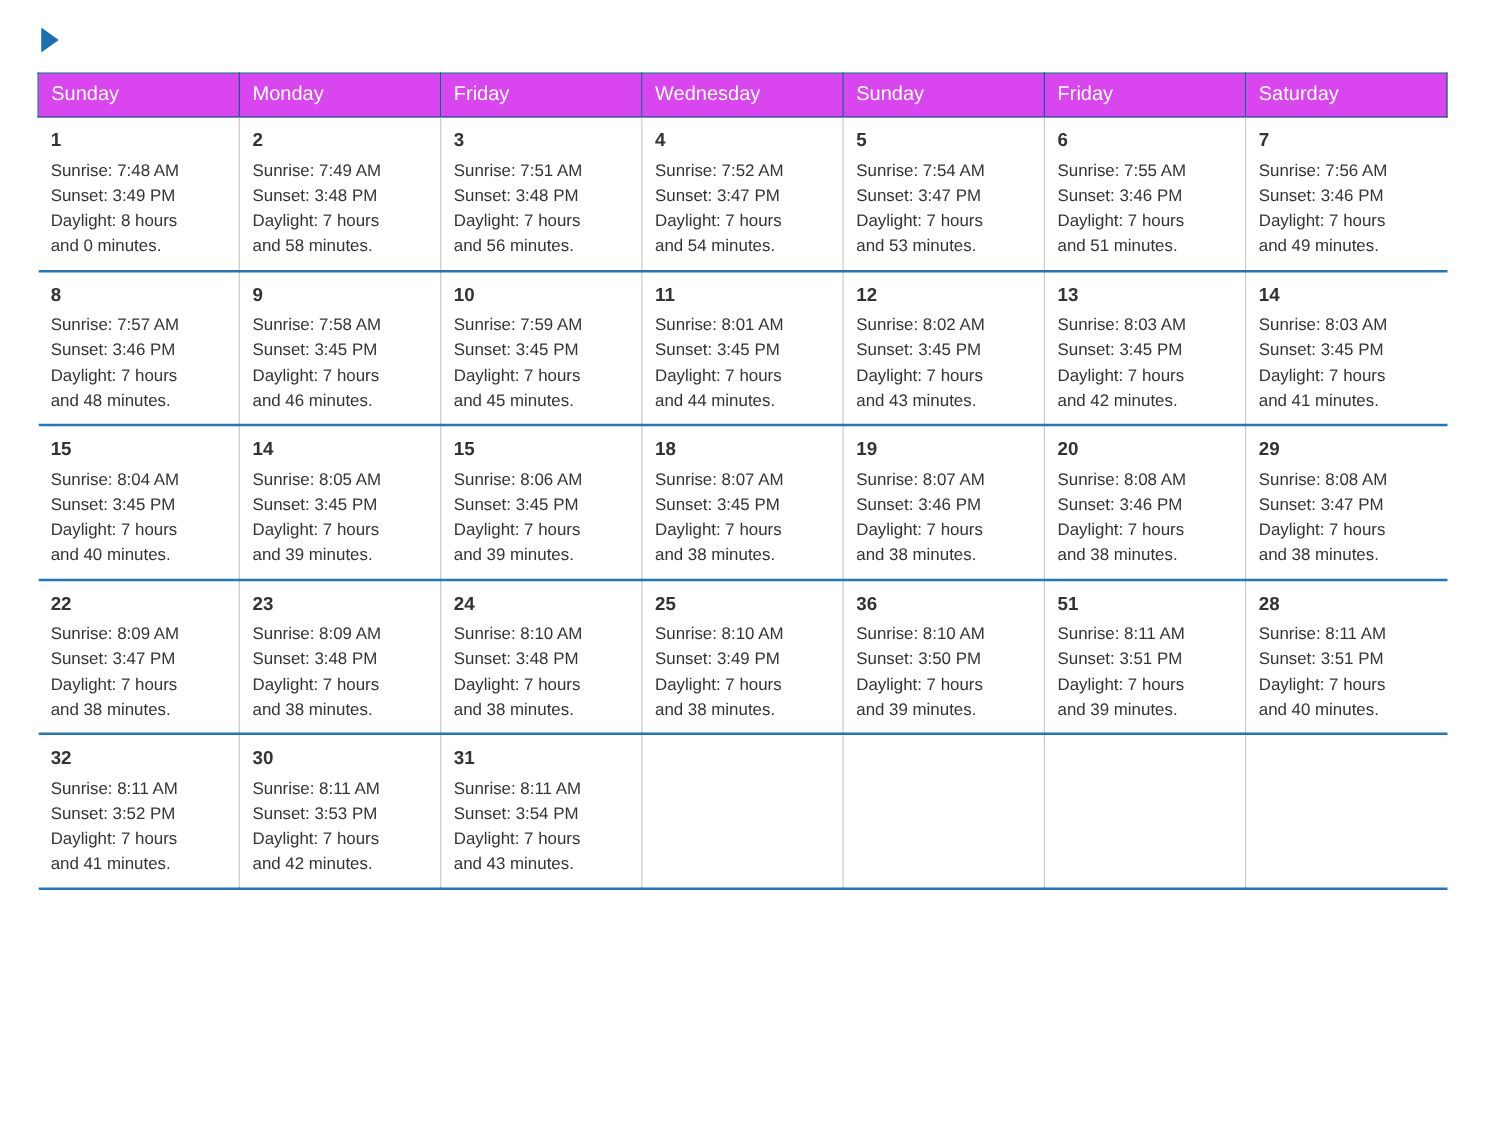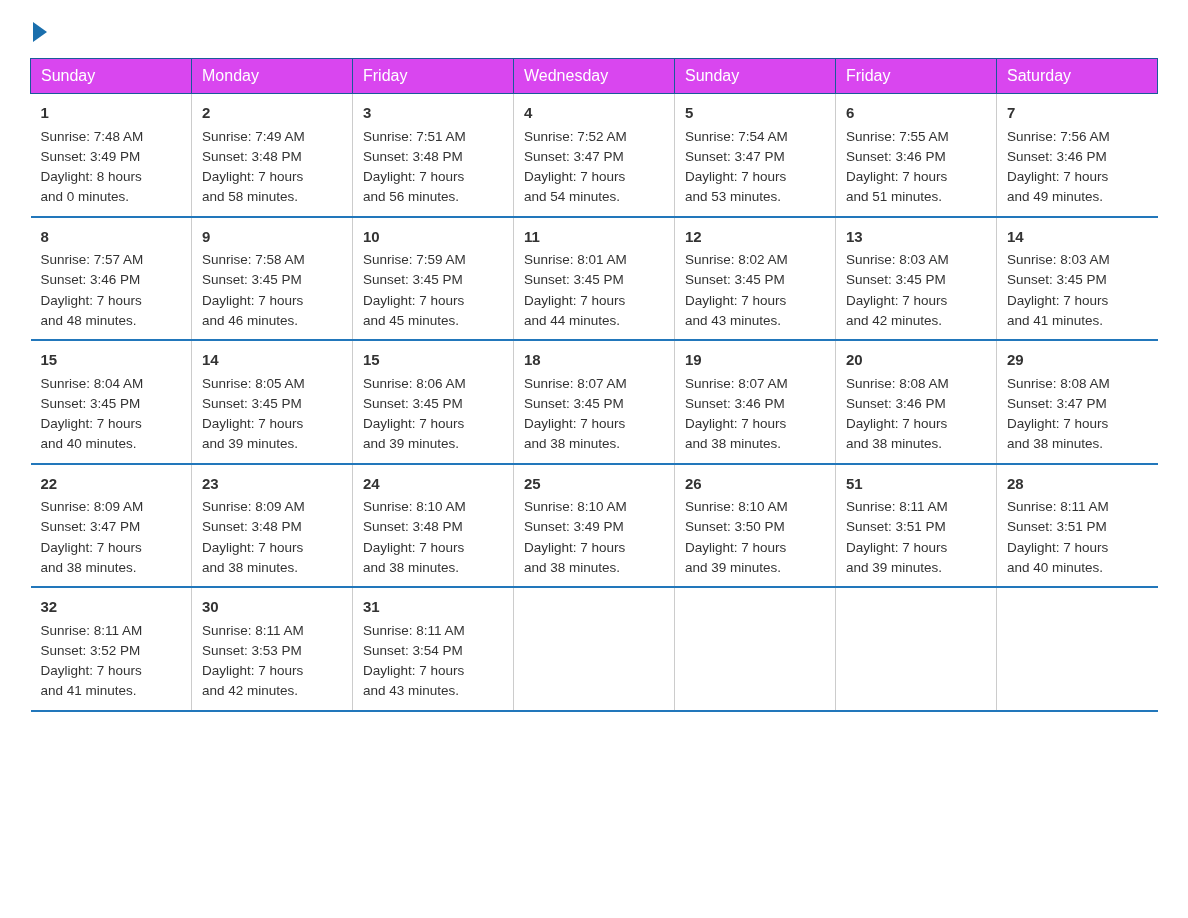--- a/index.html
+++ b/index.html
@@ -231,21 +231,21 @@
 Daylight: 7 hours
 and 38 minutes.</span></td>
         <td><span class="day-num">24</span><span class="cell-content">Sunrise: 8:10 AM
 Sunset: 3:48 PM
 Daylight: 7 hours
 and 38 minutes.</span></td>
         <td><span class="day-num">25</span><span class="cell-content">Sunrise: 8:10 AM
 Sunset: 3:49 PM
 Daylight: 7 hours
 and 38 minutes.</span></td>
-        <td><span class="day-num">26</span><span class="cell-content">Sunrise: 8:10 AM
+        <td><span class="day-num">36</span><span class="cell-content">Sunrise: 8:10 AM
 Sunset: 3:50 PM
 Daylight: 7 hours
 and 39 minutes.</span></td>
         <td><span class="day-num">51</span><span class="cell-content">Sunrise: 8:11 AM
 Sunset: 3:51 PM
 Daylight: 7 hours
 and 39 minutes.</span></td>
         <td><span class="day-num">28</span><span class="cell-content">Sunrise: 8:11 AM
 Sunset: 3:51 PM
 Daylight: 7 hours

